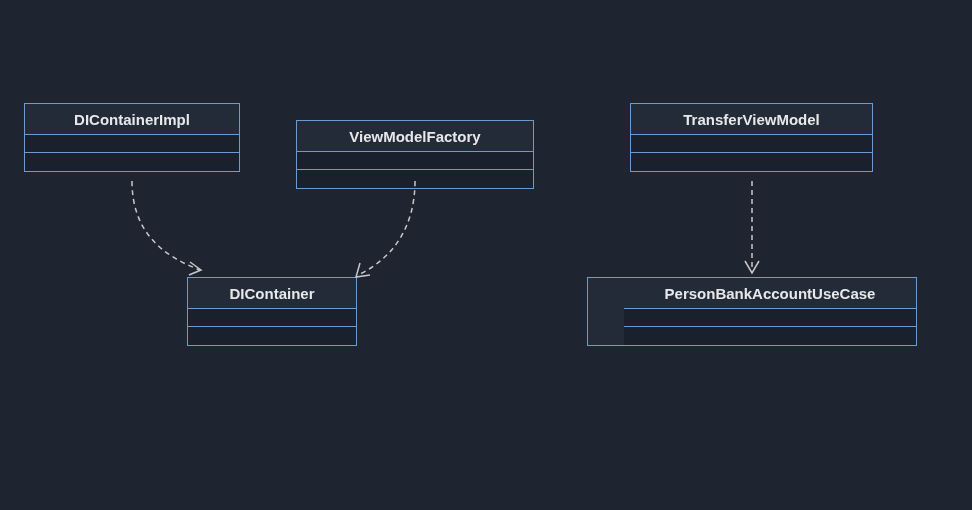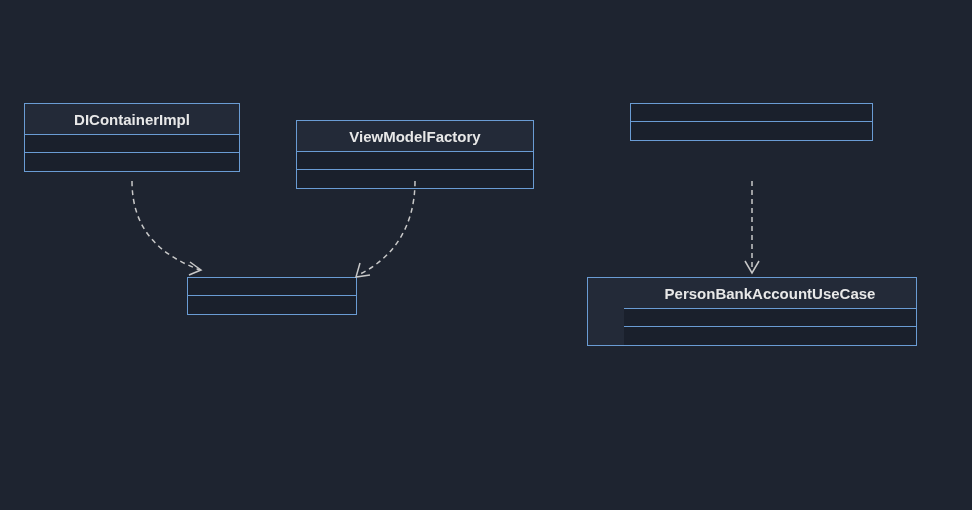--- a/index.html
+++ b/index.html
@@ -60,25 +60,27 @@
   <div class="class-section"></div>
 </div>
 
 <div class="class-box" style="left:296px; top:120px; width:238px;">
   <div class="class-title">ViewModelFactory</div>
   <div class="class-section"></div>
   <div class="class-section"></div>
 </div>
 
 <div class="class-box" style="left:630px; top:103px; width:243px;">
+  <div class="class-title">TransferViewModel</div>
   <div class="class-section"></div>
   <div class="class-section"></div>
 </div>
 
 <div class="class-box" style="left:187px; top:277px; width:170px;">
+  <div class="class-title">DIContainer</div>
   <div class="class-section"></div>
   <div class="class-section"></div>
 </div>
 
 <div class="class-box" style="left:587px; top:277px; width:330px;padding-left:36px;">
   <div class="class-title">PersonBankAccountUseCase</div>
   <div class="class-section"></div>
   <div class="class-section"></div>
 </div>
 

